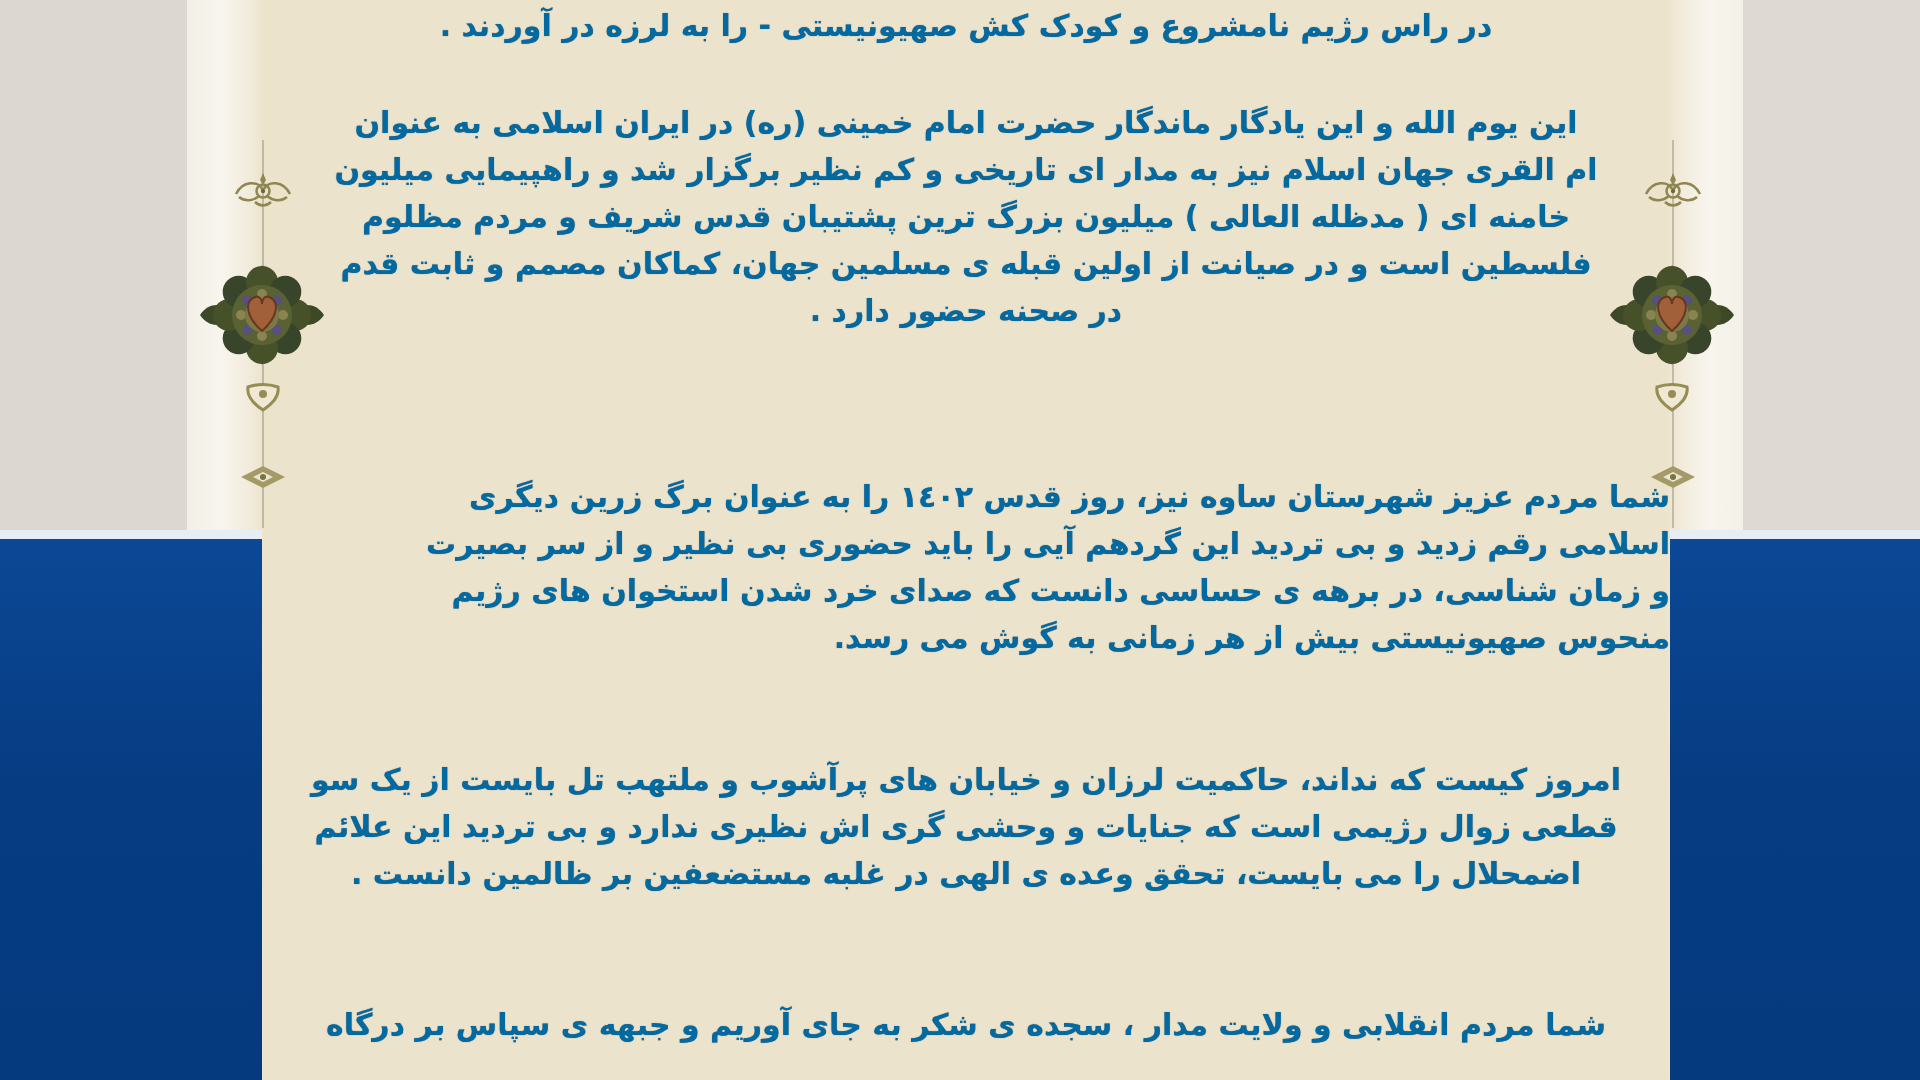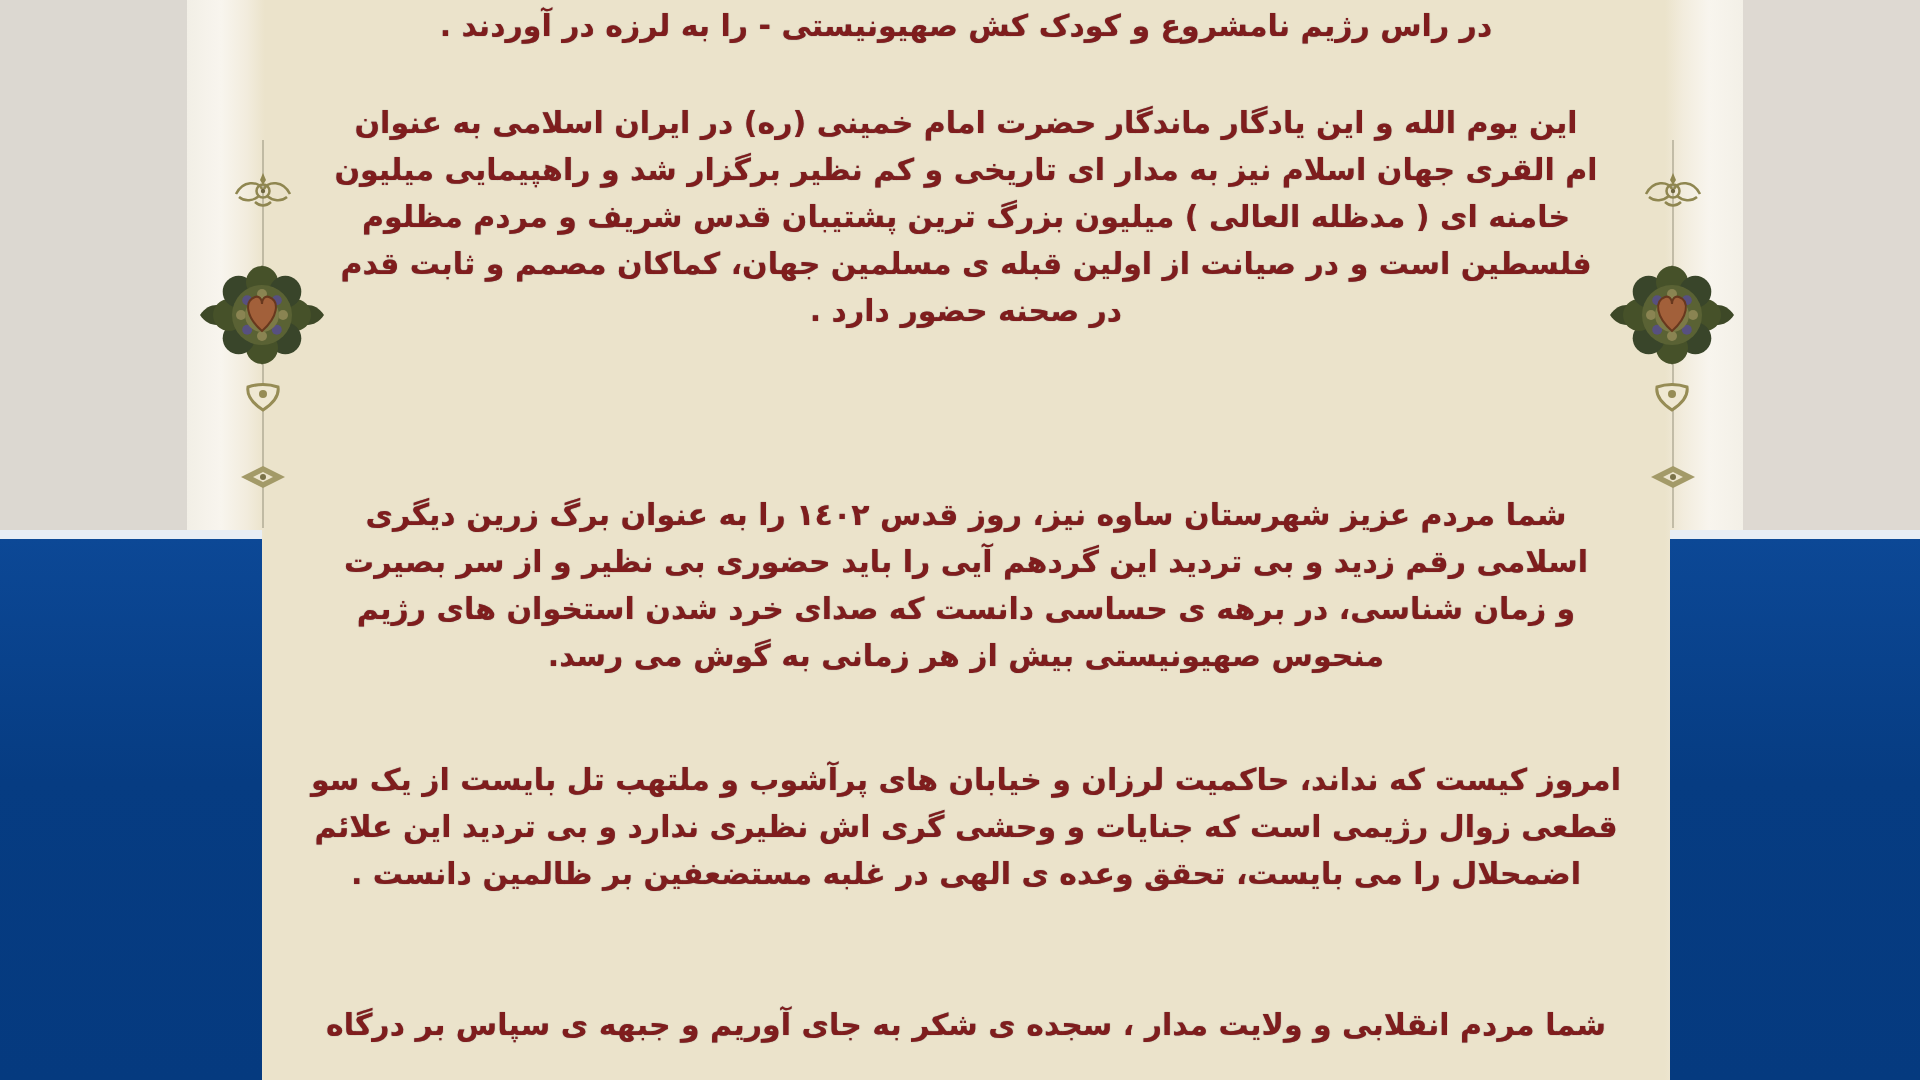--- a/index.html
+++ b/index.html
@@ -35,27 +35,27 @@
   .orn-crown.right{left:1643px;top:168px;}
   .orn-medallion.left{left:198px;top:259px;}
   .orn-medallion.right{left:1608px;top:259px;}
   .orn-pendant.left{left:241px;top:383px;}
   .orn-pendant.right{left:1650px;top:383px;}
   .orn-diamond.left{left:239px;top:464px;}
   .orn-diamond.right{left:1649px;top:464px;}
 
   
   .text-col{position:absolute;left:262px;top:0;width:1408px;height:1080px;z-index:2;
-    direction:rtl;color:#7f1d1d;font-weight:bold;font-size:30px;
+    direction:rtl;color:#0369a1;font-weight:bold;font-size:30px;
     text-shadow:0 0 1px rgba(22,22,44,.55);}
   .para{position:absolute;left:0;right:0;text-align:center;line-height:47px;}
   .para .line{white-space:nowrap;}
   .p0{top:2px;}
   .p1{top:99px;}
-  .p2{top:491px;}
+  .p2{top:473px;text-align:right;}
   .p3{top:756px;}
   .p4{top:1001px;}
 </style>
 </head>
 <body>
 
 <div class="stage">
 
   <div class="paper"></div>
 

